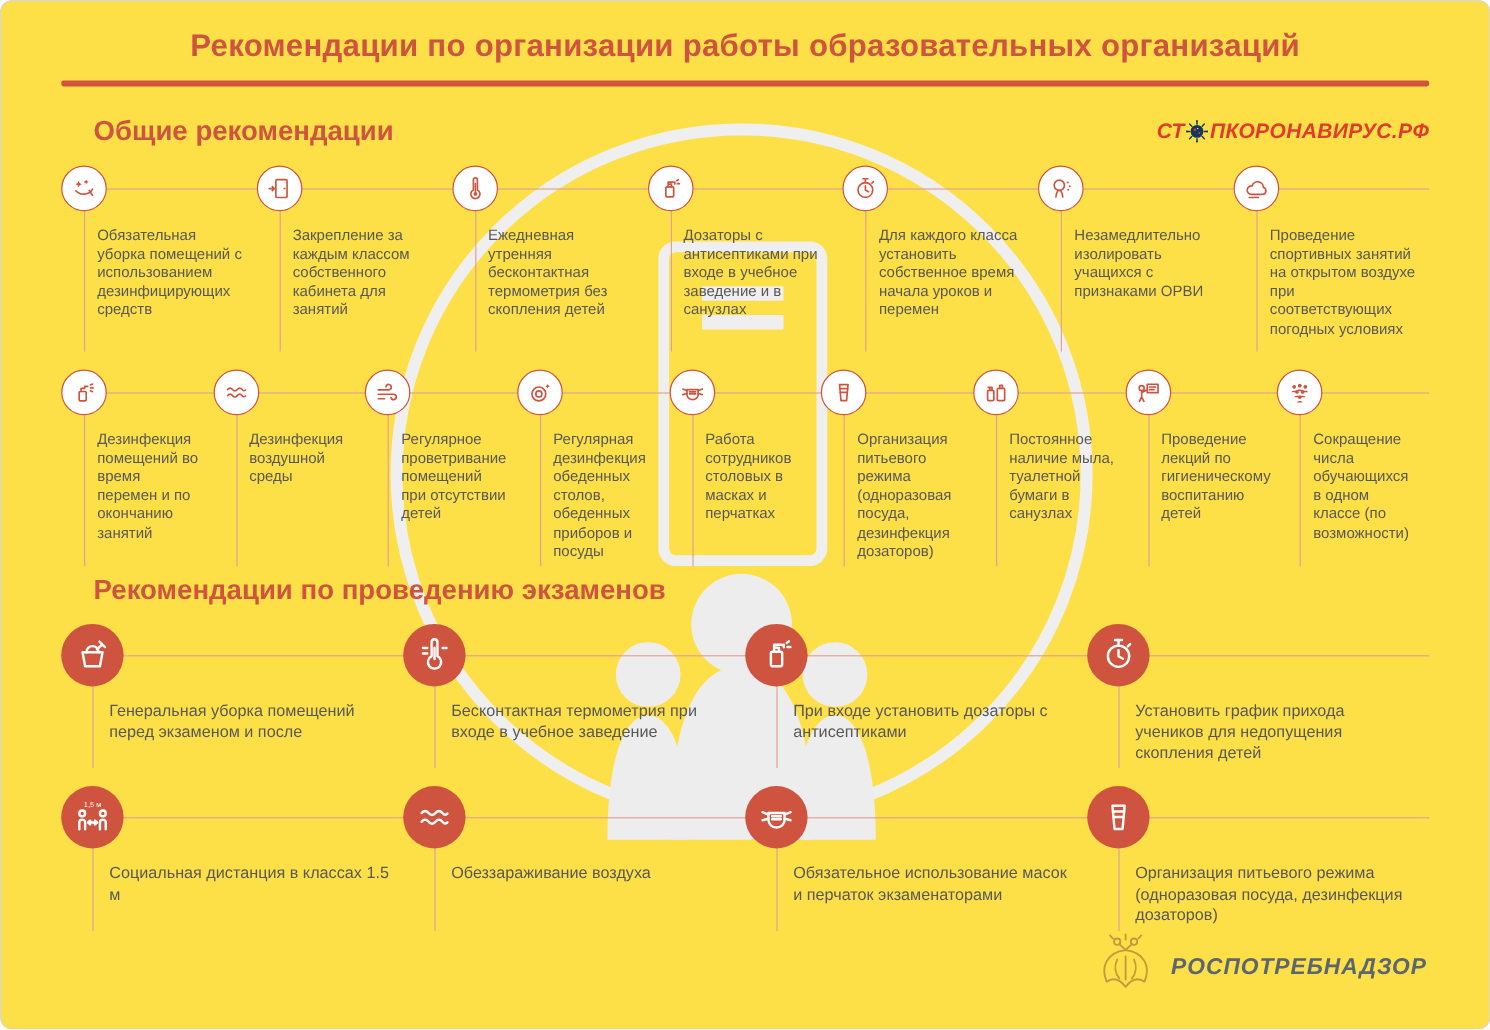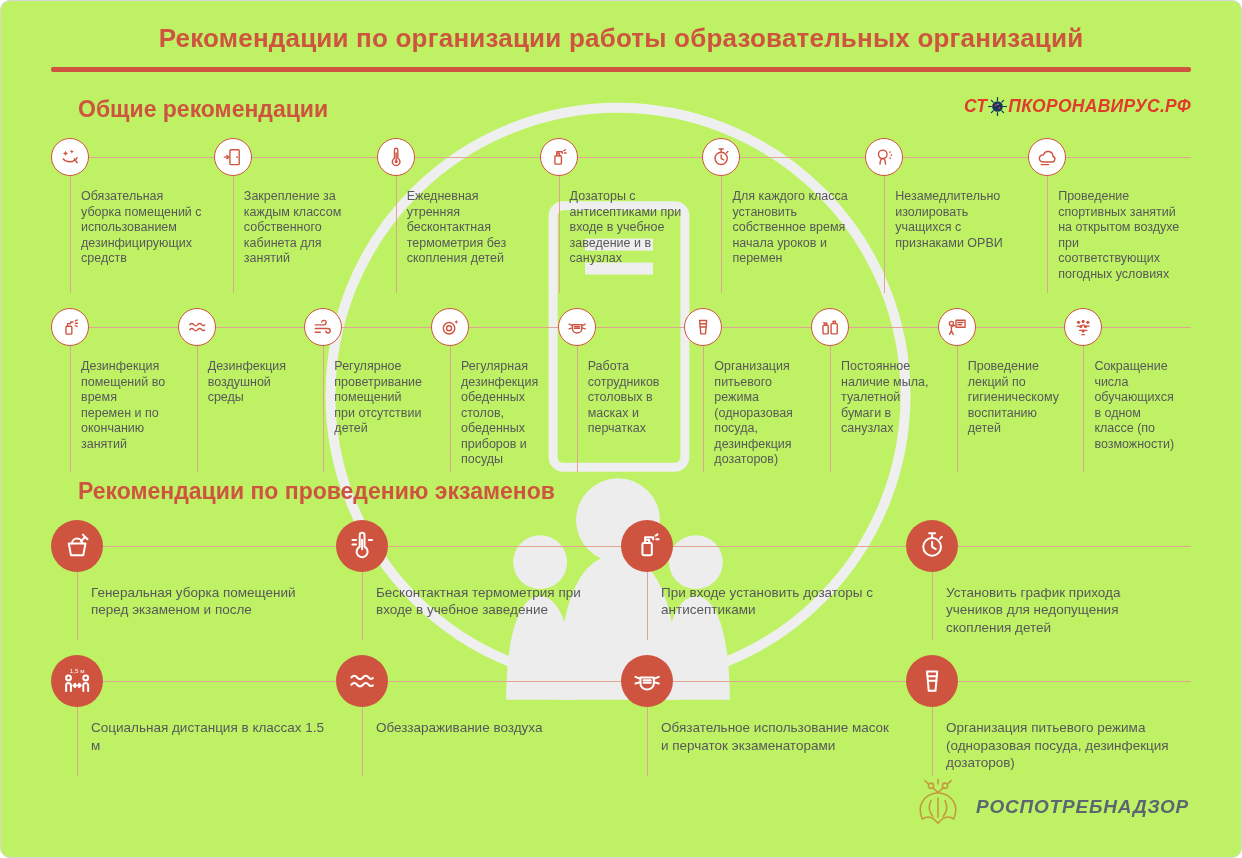--- a/index.html
+++ b/index.html
@@ -1,27 +1,27 @@
 <!DOCTYPE html>
 <html style="--accent: #cf5440; --text: #58585a; --line: #e0a492; --logo-red: #e23b2e; --logo-navy: #14375e; --gold: #c49a3f; --gray-logo: #5b6670;"><head>
 <meta charset="utf-8">
 <style>
   :root { --accent:#cf5440; --text:#58585a; --line:#e0a492; --logo-red:#e23b2e; --logo-navy:#14375e; --gold:#c49a3f; --gray-logo:#5b6670; }
   * { box-sizing:border-box; }
   html,body { margin:0; padding:0; background:#fff; }
   body { font-family:"Liberation Sans",sans-serif; }
-  .page { width:1242px; height:858px; position:relative; overflow:hidden; background:#bef264; border:1px solid #d6d6d6; border-radius:10px; }
+  .page { width:1242px; height:858px; position:relative; overflow:hidden; background:#fde047; border:1px solid #d6d6d6; border-radius:10px; }
   .watermark { position:absolute; inset:0; z-index:0; pointer-events:none; }
   .content { position:relative; z-index:1; padding:0 50px; }
   h1.title { margin:22px 55px 0; text-align:center; font-size:26px; letter-spacing:.2px; color:var(--accent); font-weight:bold; }
   .title-rule { height:5px; background:var(--accent); margin-top:13px; border-radius:2px; }
-  .section-head { display:flex; align-items:flex-start; justify-content:space-between; margin-top:24px;gap:12px; }
+  .section-head { display:flex; align-items:center; justify-content:space-between; margin-top:24px;gap:12px; }
   h2.section-heading { margin:0 0 0 27px; font-size:23px; color:var(--accent); font-weight:bold; }
   h2.section-heading.solo { margin-top:6px; }
-  .row { display:flex; position:relative; margin-top:15px; }
+  .row { display:flex; position:relative; margin-top:15px;justify-content:center; }
   .row.outline { min-height:155px; }
   .row.solid { min-height:108px; }
   .hline { position:absolute; left:0; right:0; top:19px; height:1px; background:var(--line); }
   .row.solid .hline { top:26px; }
   .item { position:relative; flex:1 1 0; min-width:0; padding-bottom:4px; }
   .item::before { content:""; position:absolute; left:19px; top:19px; bottom:0; width:1px; background:var(--line); }
   .row.solid .item::before { left:26px; top:26px; }
   .icon-circle { position:relative; z-index:2; width:38px; height:38px; border-radius:50%; background:#fff; border:1.7px solid var(--accent); color:var(--accent); display:flex; align-items:center; justify-content:center; }
   .row.solid .icon-circle { width:52px; height:52px; background:var(--accent); border:none; color:#fff; }
   .icon-circle svg { width:62%; height:62%; display:block; }

